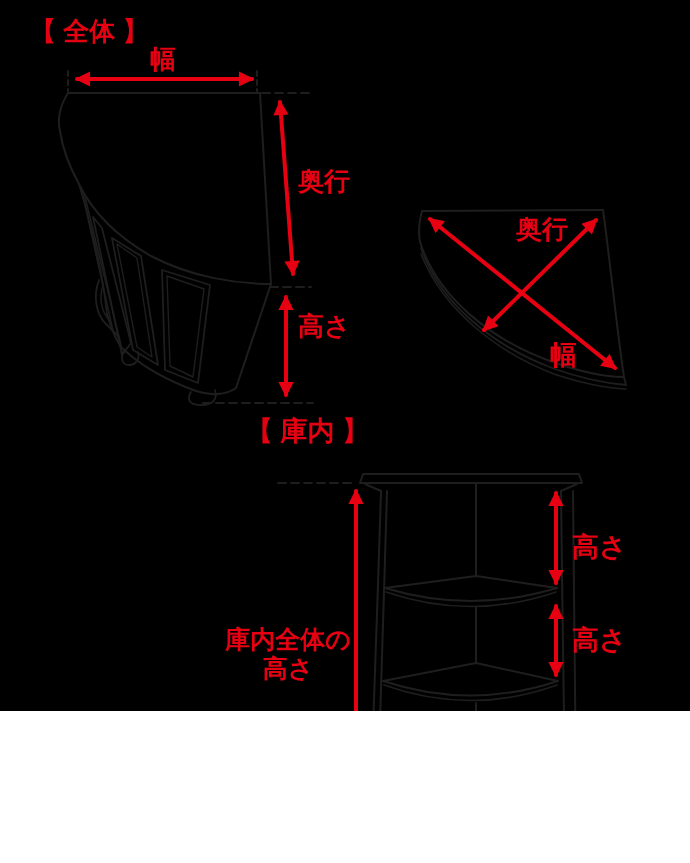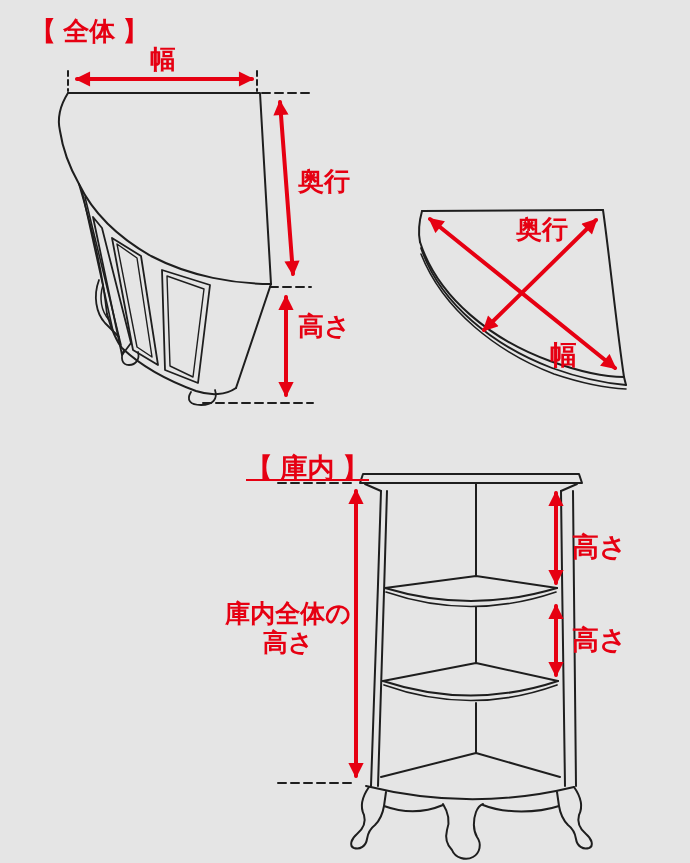--- a/index.html
+++ b/index.html
@@ -1,41 +1,41 @@
 <!DOCTYPE html>
 <html><head>
 <meta charset="utf-8">
 <style>
   html, body { margin: 0; padding: 0; background: #ffffff; }
   #canvas {
     position: relative;
     width: 690px;
-    height: 863px;
-    background: #e5e5e5;
+    height: 711px;
+    background: #000000;
     font-family: "Liberation Sans", "DejaVu Sans", sans-serif;
     overflow: hidden;
   }
   #artwork {
     position: absolute;
     left: 0; top: 0;
     width: 690px; height: 863px;
   }
   .lbl {
     position: absolute;
     color: #e60012;
     font-weight: bold;
     line-height: 1;
     white-space: nowrap;
     letter-spacing: 0px;
   }
   .fs26 { font-size: 26px; }
   .fs25 { font-size: 25px; }
   .fs27 { font-size: 27px; }
   .center-block { text-align: center; }
-  .center-block span { display: block; }
+  .center-block span { display: block; margin-top: 26px; }
   .center-block span + span { margin-top: 4px; }
 </style>
 </head>
 <body>
 
 <div id="canvas">
 
   <svg id="artwork" viewBox="0 0 690 863" fill="none" stroke-linecap="round" stroke-linejoin="round">
     <defs>
       <marker id="ah" viewBox="0 0 10 10" refX="8.6" refY="5" markerWidth="4.2" markerHeight="3.8" orient="auto-start-reverse">
@@ -140,21 +140,21 @@
   </svg>
 
   <span class="lbl fs26" style="left:30px; top:18px;">【 全体 】</span>
   <span class="lbl fs26" style="left:150px; top:46px;">幅</span>
   <span class="lbl fs26" style="left:298px; top:168px;">奥行</span>
   <span class="lbl fs26" style="left:298px; top:313px;">高さ</span>
 
   <span class="lbl fs26" style="left:516px; top:216px;">奥行</span>
   <span class="lbl fs27" style="left:550px; top:342px;">幅</span>
 
-  <span class="lbl fs27" style="left:246px; top:455px;text-decoration:underline;">【 庫内 】</span>
+  <span class="lbl fs27" style="left:246px; top:418px;">【 庫内 】</span>
   <div class="lbl fs25 center-block" style="left:224px; top:601px; width:128px;">
     <span>庫内全体の</span>
     <span>高さ</span>
   </div>
   <span class="lbl fs27" style="left:572px; top:534px;">高さ</span>
   <span class="lbl fs27" style="left:572px; top:627px;">高さ</span>
 
 </div>
 
 </body></html>

